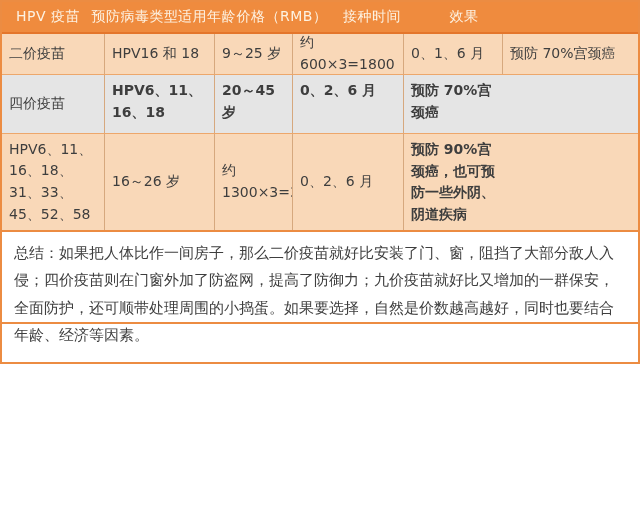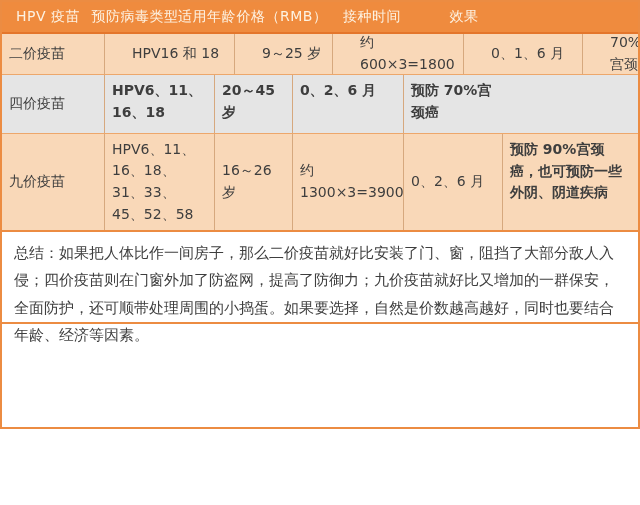--- a/index.html
+++ b/index.html
@@ -2,42 +2,42 @@
 <html><head>
 <meta charset="utf-8">
 <style>
   html,body{margin:0;padding:0;}
   body{
     width:640px;height:505px;background:#ffffff;
     font-family:"DejaVu Sans","Liberation Sans",sans-serif;
     color:#3e3e3e;-webkit-font-smoothing:antialiased;
   }
   .sheet{
-    position:relative;width:640px;height:429px;box-sizing:border-box;
+    position:relative;width:640px;height:364px;box-sizing:border-box;
     border:2px solid #ec8c42;background:#ffffff;overflow:hidden;
   }
   
   .thead{
     position:relative;height:30px;background:#ef8b3e;
     border-bottom:2px solid #e4762b;
     color:#fdf2e2;font-size:14px;
   }
   .thead span{
     position:absolute;top:50%;transform:translate(-50%,-50%);
     white-space:nowrap;letter-spacing:.5px;
   }
   .h1{left:46px;} .h2{left:133px;} .h3{left:205px;}
   .h4{left:280px;} .h5{left:370px;} .h6{left:462px;}
   
   .trow{
     display:grid;
     grid-template-columns:103px 110px 78px 111px 99px auto;
     border-bottom:1px solid #eda76b;
   }
-  .row1{height:40px;gap:20px;} .row2{height:58px;} .row3{height:96px;border-bottom:2px solid #ec8c42;}
+  .row1{height:40px;} .row2{height:58px;} .row3{height:96px;border-bottom:2px solid #ec8c42;}
   .peach{background:#f9d8b8;} .white{background:#e5e5e5;}
   .cell{
     box-sizing:border-box;display:flex;align-items:center;
     padding:4px 7px;font-size:14px;line-height:1.55;color:#3e3e3e;
     border-right:1px solid #d6a87e;overflow:hidden;
   }
   .cell:last-child{border-right:none;}
   .cell.top{align-items:flex-start;padding-top:5px;font-weight:bold;}
   
   .summary{
@@ -78,21 +78,20 @@
 
   <div class="trow row2 white">
     <div class="cell">四价疫苗</div>
     <div class="cell top">HPV6、11、16、18</div>
     <div class="cell top">20～45 岁</div>
     <div class="cell top">0、2、6 月</div>
     <div class="cell top">预防 70%宫颈癌</div>
   </div>
 
   <div class="trow row3 peach">
-    <div class="cell">九价疫苗</div>
     <div class="cell">HPV6、11、16、18、31、33、45、52、58</div>
     <div class="cell">16～26 岁</div>
     <div class="cell">约 1300×3=3900</div>
     <div class="cell">0、2、6 月</div>
     <div class="cell top">预防 90%宫颈癌，也可预防一些外阴、阴道疾病</div>
   </div>
 
   <div class="summary">
     <span>总结：如果把人体比作一间房子，那么二价疫苗就好比安装了门、窗，阻挡了大部分敌人入侵；四价疫苗则在门窗外加了防盗网，提高了防御力；九价疫苗就好比又增加的一群保安，全面防护，还可顺带处理周围的小捣蛋。如果要选择，自然是价数越高越好，同时也要结合年龄、经济等因素。</span>
   </div>

